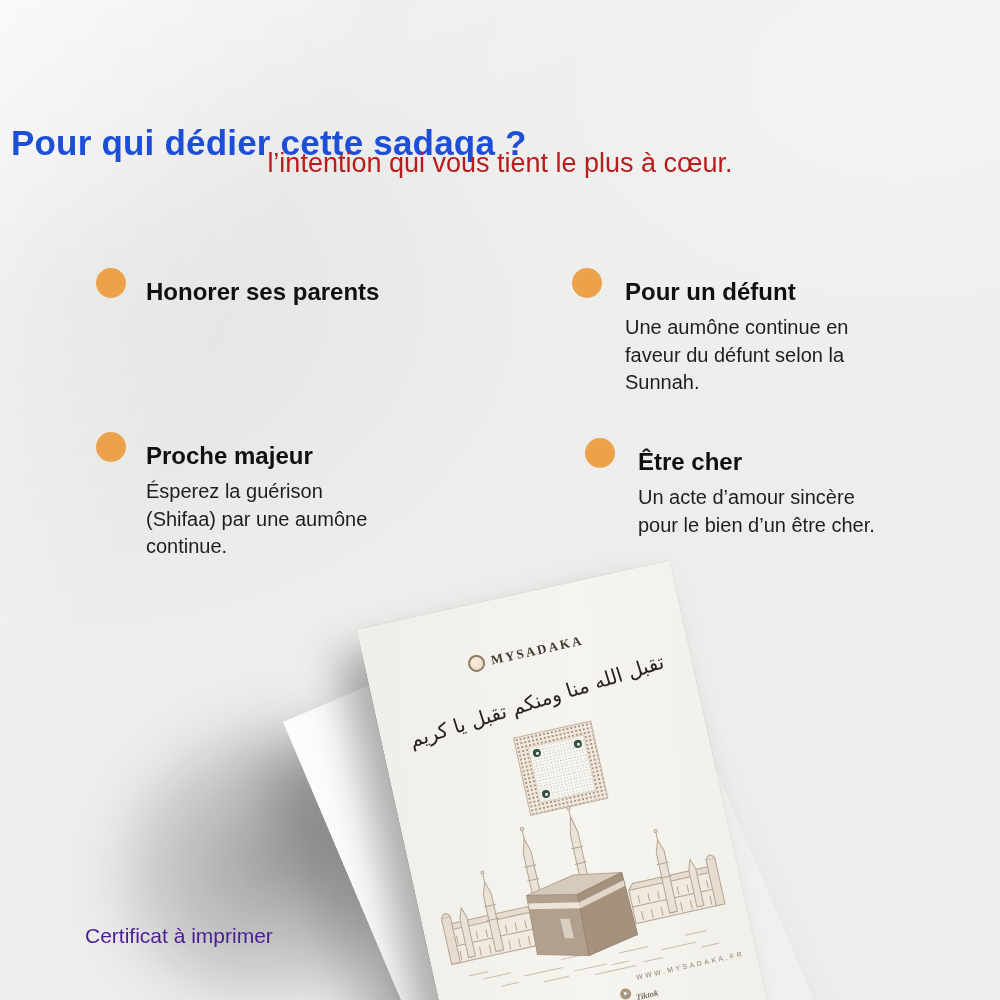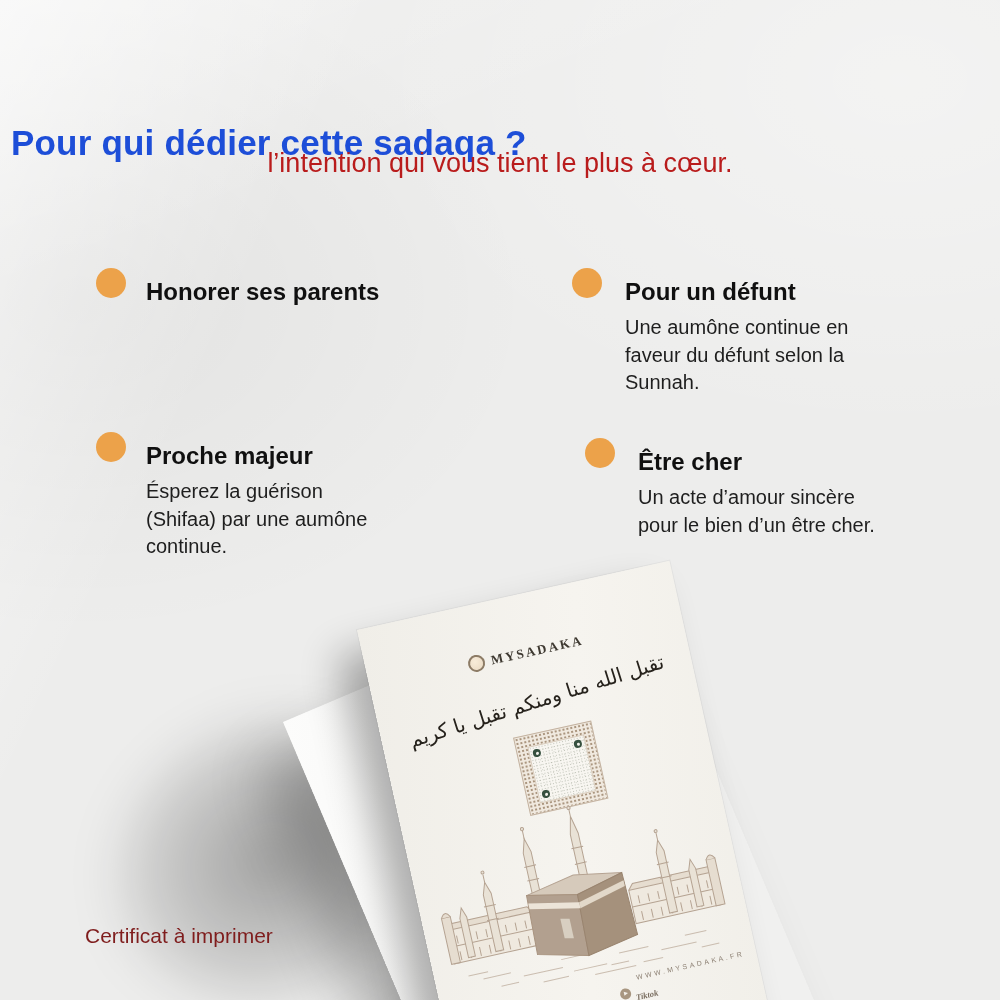--- a/index.html
+++ b/index.html
@@ -26,21 +26,21 @@
   .item-text{margin-left:20px;}
   .item-title{font-size:24px;font-weight:700;line-height:28px;margin:12px 0 8px 0;color:#101010;}
   .item-desc{font-size:20px;line-height:27.5px;margin:0;color:#1e1e1e;white-space:pre-line;}
   .item-1{left:96px;top:266px;}
   .item-2{left:572px;top:266px;}
   .item-2 .item-text{margin-left:23px;}
   .item-3{left:96px;top:430px;}
   .item-4{left:585px;top:436px;}
   .item-4 .item-text{margin-left:23px;}
 
-  .caption{position:absolute;left:85px;top:924px;font-size:21px;color:#7f1d1d;}
+  .caption{position:absolute;left:85px;top:924px;font-size:21px;color:#4c1d95;}
 
   
   .shadow-blob{position:absolute;left:30px;top:650px;width:480px;height:420px;
     background:radial-gradient(closest-side, rgba(0,0,0,.32), rgba(0,0,0,.13) 52%, rgba(0,0,0,0) 74%);
     transform:rotate(-28deg);filter:blur(20px);}
 
   
   .sheet-under{position:absolute;left:283px;top:722px;width:380px;height:580px;
     transform-origin:0 0;transform:rotate(-23deg);
     background:linear-gradient(105deg,#fcfcfb,#f0f0ef 70%);

